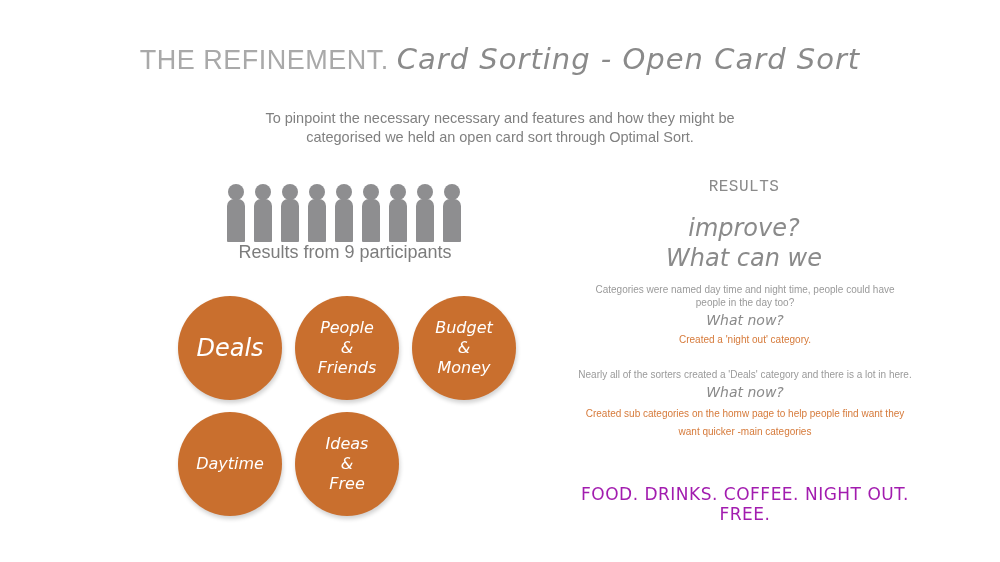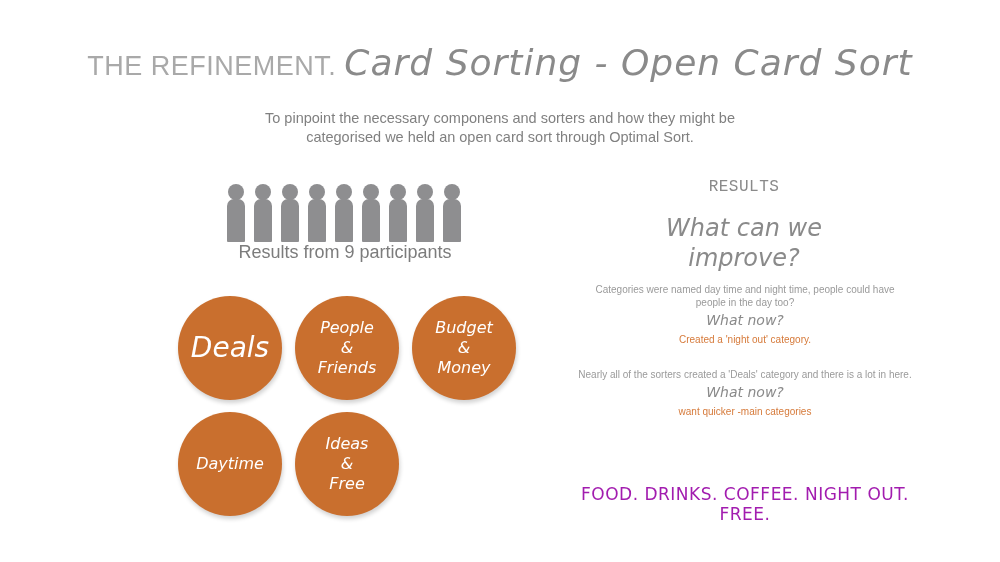--- a/index.html
+++ b/index.html
@@ -6,21 +6,21 @@
     body {
       width: 1000px; height: 562px; background: #ffffff; position: relative; overflow: hidden;
       font-family: "Liberation Sans", sans-serif; color: #8e8e8e;
     }
     .title {
       position: absolute; top: 42px; left: 0; width: 1000px; text-align: center;
       font-size: 27px; color: #a9a9a9; letter-spacing: 0.5px;
     }
     .title .prefix { font-family: "Liberation Sans", sans-serif; font-weight: normal; }
     .title .hand {
-      font-family: "DejaVu Sans", sans-serif; color: #8a8a8a; font-size: 36px;
+      font-family: "DejaVu Sans", sans-serif; color: #8a8a8a; font-size: 29px;
       font-style: italic; letter-spacing: 1px;
     }
     .intro {
       position: absolute; top: 109px; left: 200px; width: 600px; text-align: center;
       font-size: 14.5px; line-height: 19px; color: #808080;
     }
     .people {
       position: absolute; top: 184px; left: 227px; display: flex; gap: 9px;
     }
     .person { width: 18px; height: 58px; position: relative; }
@@ -40,21 +40,21 @@
       position: absolute; top: 296px; left: 178px; width: 340px;
       display: grid; grid-template-columns: 104px 104px 104px; column-gap: 13px; row-gap: 12px;
     }
     .circle {
       width: 104px; height: 104px; border-radius: 50%; background: #c96f2e;
       box-shadow: 1px 3px 4px rgba(0,0,0,0.18);
       display: flex; align-items: center; justify-content: center; text-align: center;
       color: #ffffff; font-family: "DejaVu Sans", sans-serif; font-style: italic;
       font-size: 16px; line-height: 20px; white-space: pre-line;
     }
-    .circle.big { font-size: 28px; }
+    .circle.big { font-size: 24px; }
     .results-label {
       position: absolute; top: 178px; left: 594px; width: 300px; text-align: center;
       font-size: 16px; color: #8a8a8a; letter-spacing: 0.5px; font-family: Liberation Mono, monospace;
     }
     .improve {
       position: absolute; top: 213px; left: 594px; width: 300px; text-align: center;
       font-family: "DejaVu Sans", sans-serif; font-style: italic; font-size: 24px; line-height: 30px;
       color: #8a8a8a;
     }
     .block { position: absolute; left: 560px; width: 370px; text-align: center; }
@@ -71,21 +71,21 @@
   </style>
 </head>
 <body>
 
 <div class="title">
   <span class="prefix">THE REFINEMENT.</span>
   <span class="hand">Card Sorting - Open Card Sort</span>
 </div>
 
 <div class="intro">
-  <div>To pinpoint the necessary componens and sorters and how they might be</div>
+  <div>To pinpoint the necessary necessary and features and how they might be</div>
   <div>categorised we held an open card sort through Optimal Sort.</div>
 </div>
 
 <div class="people">
   <div class="person">
       <div class="head"></div>
       <div class="body"></div>
     </div>
   <div class="person">
       <div class="head"></div>
@@ -133,30 +133,31 @@
 Money</div>
   <div class="circle">Daytime</div>
   <div class="circle">Ideas
 &amp;
 Free</div>
 </div>
 
 <div class="results-label">RESULTS</div>
 
 <div class="improve">
+  <div>improve?</div>
   <div>What can we</div>
-  <div>improve?</div>
 </div>
 
 <div class="block" style="top: 283px;">
   <div class="note">Categories were named day time and night time, people could have</div>
   <div class="note">people in the day too?</div>
   <div class="whatnow">What now?</div>
   <div class="action">Created a 'night out' category.</div>
 </div>
 
 <div class="block" style="top: 368px;">
   <div class="note">Nearly all of the sorters created a 'Deals' category and there is a lot in here.</div>
   <div class="whatnow">What now?</div>
+  <div class="action" style="margin-top:2px;">Created sub categories on the homw page to help people find want they</div>
   <div class="action">want quicker -main categories</div>
 </div>
 
 <div class="cats">FOOD. DRINKS. COFFEE. NIGHT OUT.  FREE.</div>
 
 </body></html>

